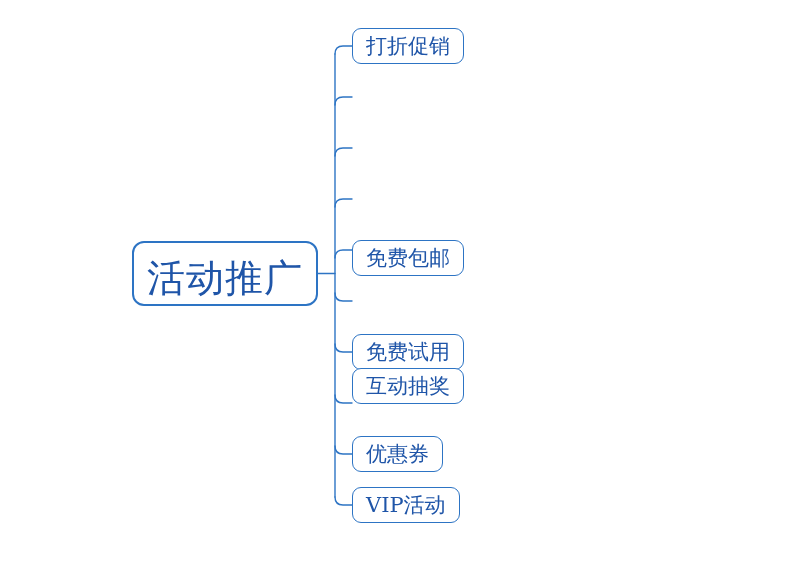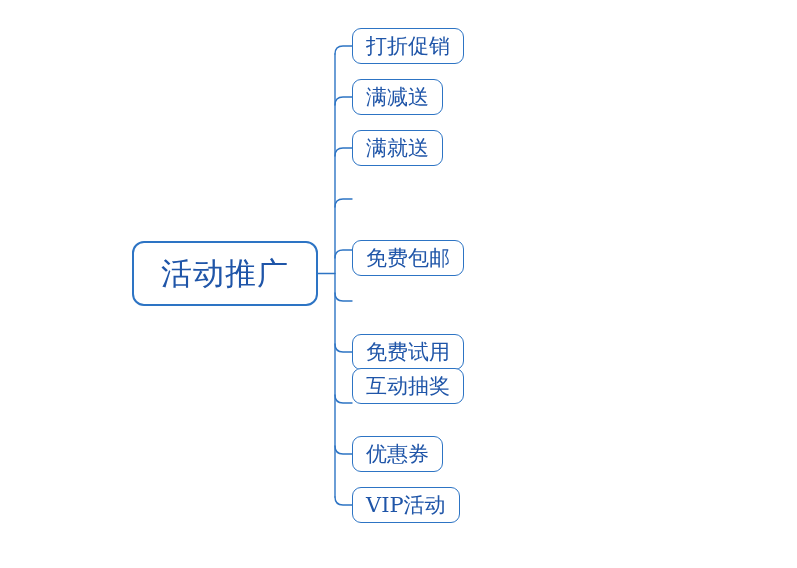--- a/index.html
+++ b/index.html
@@ -32,22 +32,23 @@
     background: #ffffff;
     color: #1f55a8;
     white-space: nowrap;
     cursor: default;
   }
   .root-node {
     left: 132px; top: 241px;
     width: 186px; height: 65px;
     border: 2px solid #2d74c4;
     border-radius: 12px;
-    font-size: 31px;
+    font-size: 38px;
     letter-spacing: 1px;
+    align-items: flex-end;
   }
   .child-node {
     left: 352px;
     height: 36px;
     border: 1.5px solid #2d74c4;
     border-radius: 9px;
     padding: 12px 13px;
     font-size: 21px;
   }
 </style>
@@ -71,26 +72,20 @@
     <path d="M335 497 Q335 505 343 505 L352 505"></path>
   </svg>
 
   <div class="node root-node">
     <span>活动推广</span>
   </div>
 
   <div class="node child-node" style="top:28px">
     <span>打折促销</span>
   </div>
-  <div class="node child-node" style="top:79px">
-    <span>满减送</span>
-  </div>
-  <div class="node child-node" style="top:130px">
-    <span>满就送</span>
-  </div>
   <div class="node child-node" style="top:240px">
     <span>免费包邮</span>
   </div>
   <div class="node child-node" style="top:334px">
     <span>免费试用</span>
   </div>
   <div class="node child-node" style="top:368px">
     <span>互动抽奖</span>
   </div>
   <div class="node child-node" style="top:436px">

